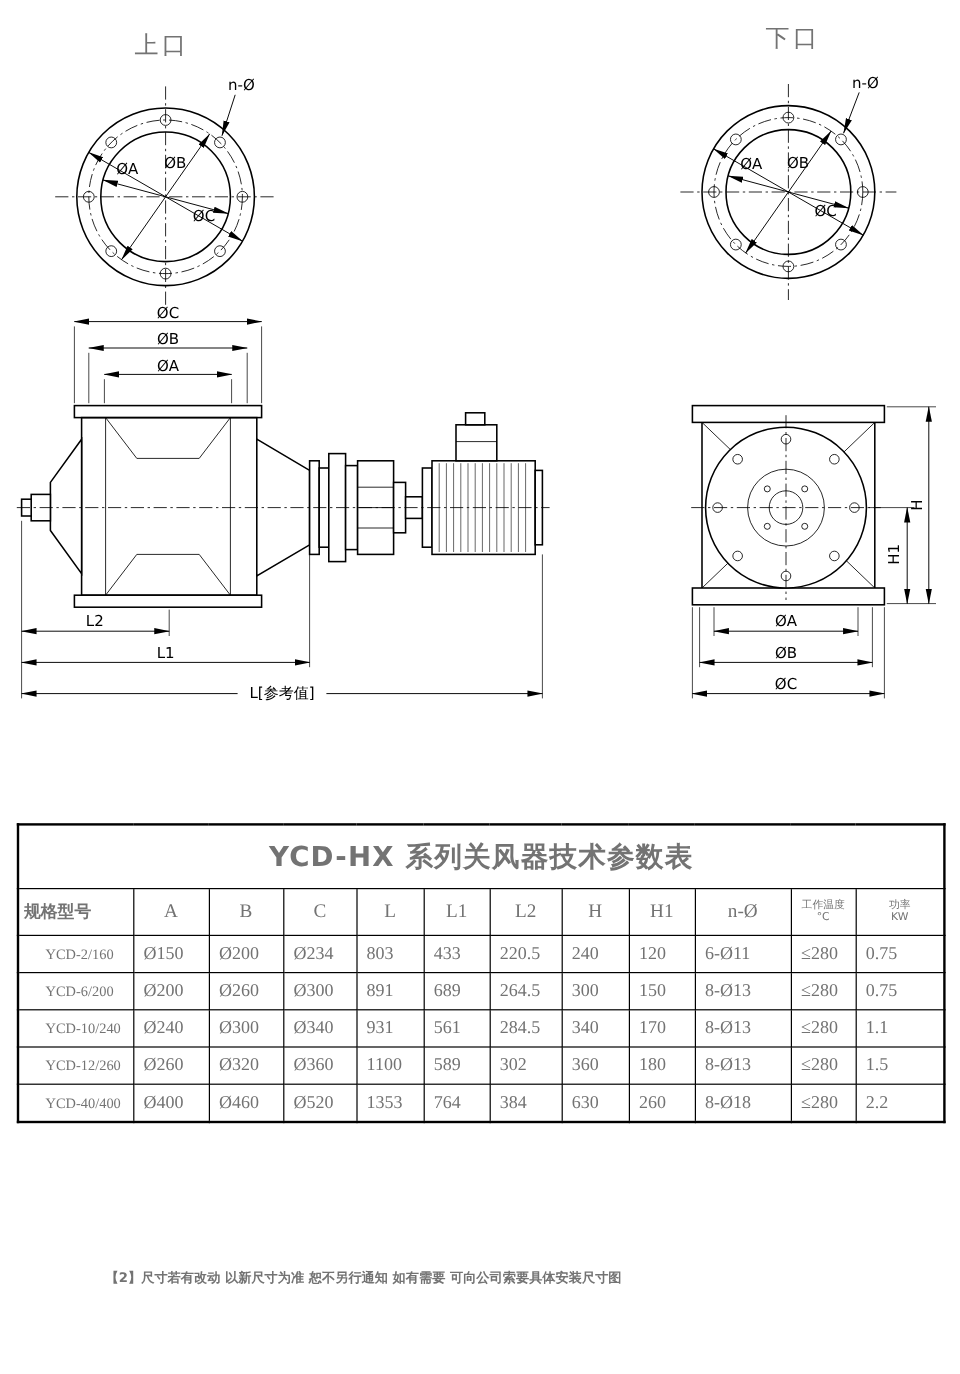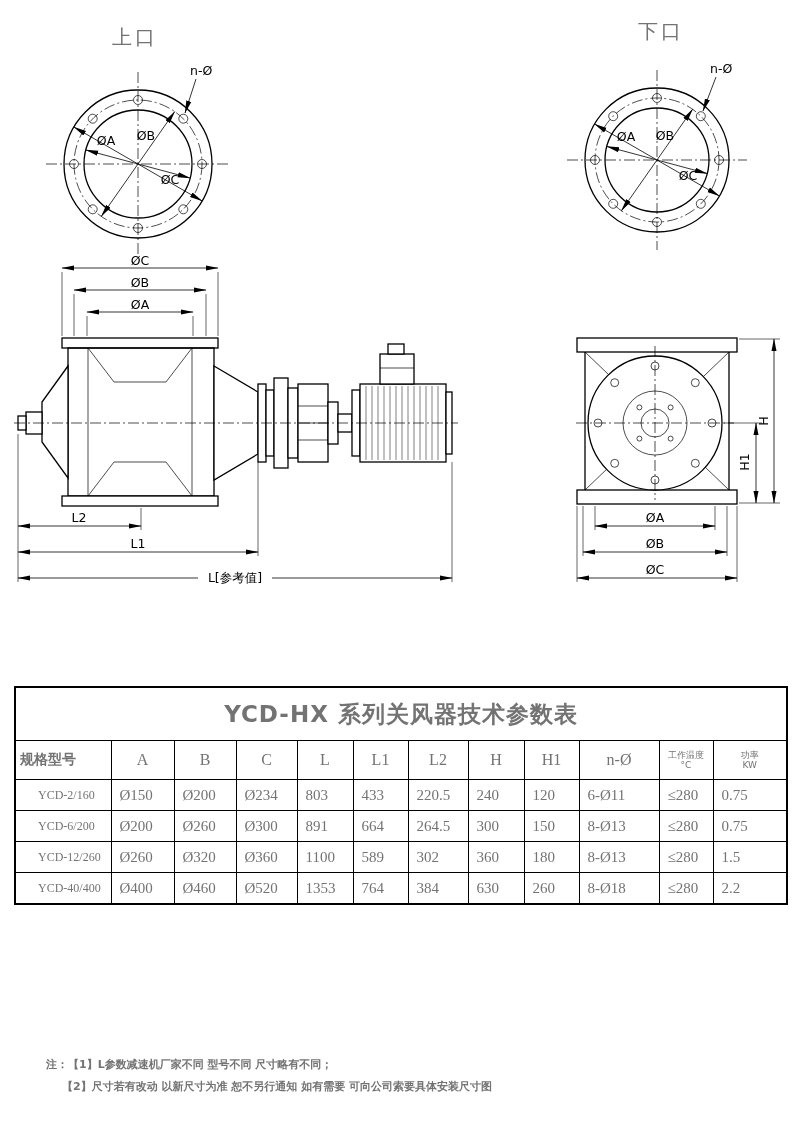--- a/index.html
+++ b/index.html
@@ -17,21 +17,21 @@
   .fin{stroke:#000;stroke-width:0.5;}
   .param-table{border-collapse:collapse;table-layout:fixed;width:772px;border:2px solid #000;background:#fff;}
   .param-table th,.param-table td{border:1px solid #000;overflow:hidden;white-space:nowrap;}
   .title-cell{height:50px;text-align:center;font-size:23px;font-weight:bold;letter-spacing:1px;}
   .head-row th{height:36px;font-weight:normal;font-size:16px;font-family:"Liberation Serif",serif;text-align:center;white-space:pre-line;}
   .head-row th.model-h{font-size:14px;font-weight:bold;font-family:"DejaVu Sans",sans-serif;text-align:left;padding-left:4px;}
   .head-row th.small-h{font-size:9px;font-weight:normal;line-height:1.15;font-family:"DejaVu Sans",sans-serif;}
   .param-table tbody td{height:28px;font-size:15px;font-family:"Liberation Serif",serif;text-align:left;padding-left:8px;}
   .param-table tbody td:first-child{padding-left:22px;font-size:12px;}
   .notes{font-size:11px;font-weight:bold;line-height:2.0;}
-  .notes .indent{margin-left:16px;}
+  .notes .indent{margin-left:42px;}
 </style>
 </head>
 <body>
 
 <div class="page">
 
   <div class="abs view-title" style="left:112px;top:24px">上口</div>
   <div class="abs view-title" style="left:638px;top:18px">下口</div>
 
   <svg class="abs" style="left:18px;top:52px" width="245" height="235" viewBox="0 0 245 235">
@@ -311,27 +311,41 @@
             <td>6-Ø11</td>
             <td>≤280</td>
             <td>0.75</td>
           </tr>
           <tr>
             <td>YCD-6/200</td>
             <td>Ø200</td>
             <td>Ø260</td>
             <td>Ø300</td>
             <td>891</td>
-            <td>664</td>
+            <td>689</td>
             <td>264.5</td>
             <td>300</td>
             <td>150</td>
             <td>8-Ø13</td>
             <td>≤280</td>
             <td>0.75</td>
+          </tr>
+          <tr>
+            <td>YCD-10/240</td>
+            <td>Ø240</td>
+            <td>Ø300</td>
+            <td>Ø340</td>
+            <td>931</td>
+            <td>561</td>
+            <td>284.5</td>
+            <td>340</td>
+            <td>170</td>
+            <td>8-Ø13</td>
+            <td>≤280</td>
+            <td>1.1</td>
           </tr>
           <tr>
             <td>YCD-12/260</td>
             <td>Ø260</td>
             <td>Ø320</td>
             <td>Ø360</td>
             <td>1100</td>
             <td>589</td>
             <td>302</td>
             <td>360</td>
@@ -352,17 +366,16 @@
             <td>260</td>
             <td>8-Ø18</td>
             <td>≤280</td>
             <td>2.2</td>
           </tr>
         </tbody>
     </table>
   </div>
 
   <div class="abs notes" style="left:46px;top:1054px">
-    <div><span>注：</span><span>【1】L参数减速机厂家不同 型号不同 尺寸略有不同；</span></div>
     <div class="indent"><span>【2】尺寸若有改动 以新尺寸为准 恕不另行通知 如有需要 可向公司索要具体安装尺寸图</span></div>
   </div>
 
 </div>
 
 </body></html>

